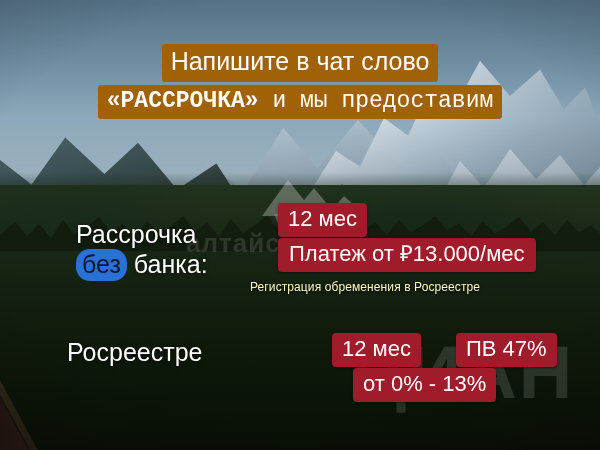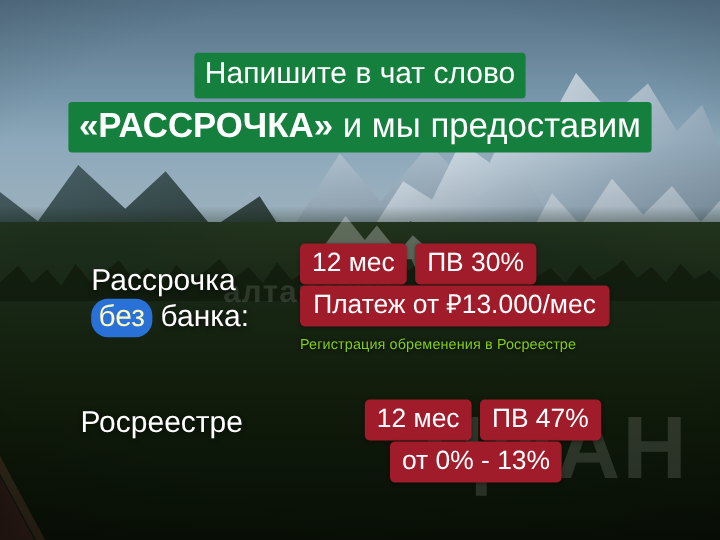--- a/index.html
+++ b/index.html
@@ -175,77 +175,78 @@
 
   
   .headline {
     position: absolute;
     left: 0; top: 44px; width: 600px;
     text-align: center;
   }
   .headline .hl-row { display: block; line-height: 1; margin-bottom: 3px; }
   .hl-chip {
     display: inline-block;
-    background: #15803d;
+    background: #a16207;
     color: #ffffff;
     font-size: 25px;
     font-weight: 400;
     line-height: 1.26;
     padding: 2px 9px 4px 9px;
     border-radius: 3px;
     white-space: nowrap;
   }
-  .hl-chip.line2 { font-size: 29px; }
+  .hl-chip.line2 { font-size: 23px; font-family: Liberation Mono, monospace; }
   .hl-chip .bold { font-weight: 700; }
 
   
   .label-block {
     position: absolute;
     color: #ffffff;
     font-size: 25px;
     line-height: 1.2;
     text-shadow: 0 1px 4px rgba(0,0,0,0.6);
     white-space: nowrap;
   }
   .label-noBank { left: 76px; top: 219px; }
   .label-bank   { left: 67px; top: 337px; }
   .label-row { display: block; }
   .hi-blue {
     display: inline-block;
     background: #2a71d7;
-    color: #fef9c3;
+    color: #0f172a;
     padding: 0px 6px 2px 6px;
     border-radius: 14px;
     text-shadow: none;
   }
 
   
   .badge {
     display: inline-block;
     background: #a01c2a;
     color: #ffffff;
     font-size: 22px;
     line-height: 1.18;
     padding: 3px 10px 5px 10px;
     border-radius: 4px;
     white-space: nowrap;
     box-shadow: 0 1px 3px rgba(0,0,0,0.35);
+    margin-left: 28px;
   }
   .badge.wide { font-size: 22px; padding: 3px 11px 5px 11px; }
 
   .row-badges { position: absolute; display: flex; gap: 7px; align-items: flex-start; }
   .row1 { left: 250px; top: 203px; }
   .row2 { left: 250px; top: 238px; }
   .row3 { left: 304px; top: 333px; }
   .row4 { left: 325px; top: 368px; }
 
   .caption {
     position: absolute;
     left: 250px; top: 280px;
-    color: #84cc16;
+    color: #fef9c3;
     font-size: 12px;
     letter-spacing: 0.1px;
     text-shadow: 0 1px 3px rgba(0,0,0,0.75);
     white-space: nowrap;
   }
 </style>
 </head>
 <body>
 
 <div id="poster">
@@ -292,21 +293,20 @@
       </span>
     </div>
 
     <div class="label-block label-noBank">
       <span class="label-row">Рассрочка</span>
       <span class="label-row"><span class="hi-blue">без</span><span> банка:</span></span>
     </div>
 
     <div class="row-badges row1">
       <span class="badge">12 мес</span>
-      <span class="badge">ПВ 30%</span>
     </div>
     <div class="row-badges row2">
       <span class="badge wide">Платеж от ₽13.000/мес</span>
     </div>
     <div class="caption">Регистрация обременения в Росреестре</div>
 
     <div class="label-block label-bank">
       <span class="label-row">Росреестре</span>
     </div>
 

